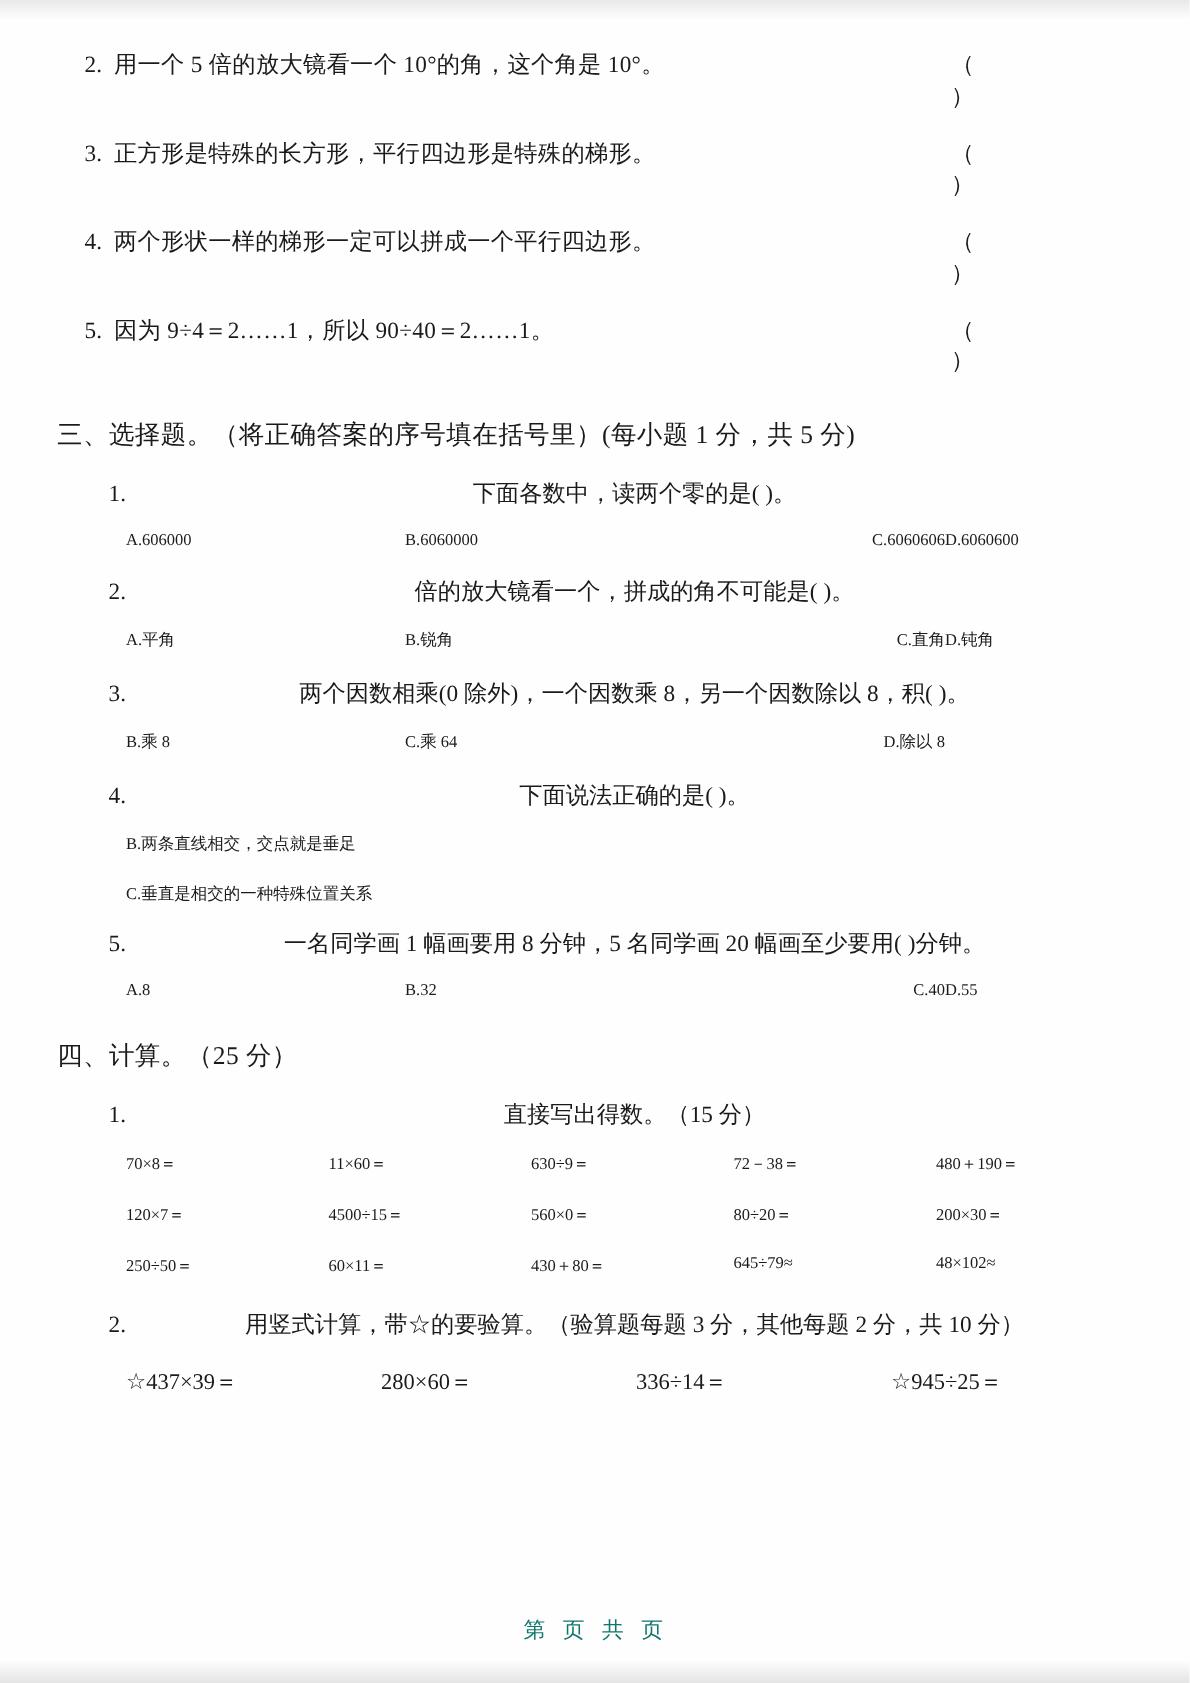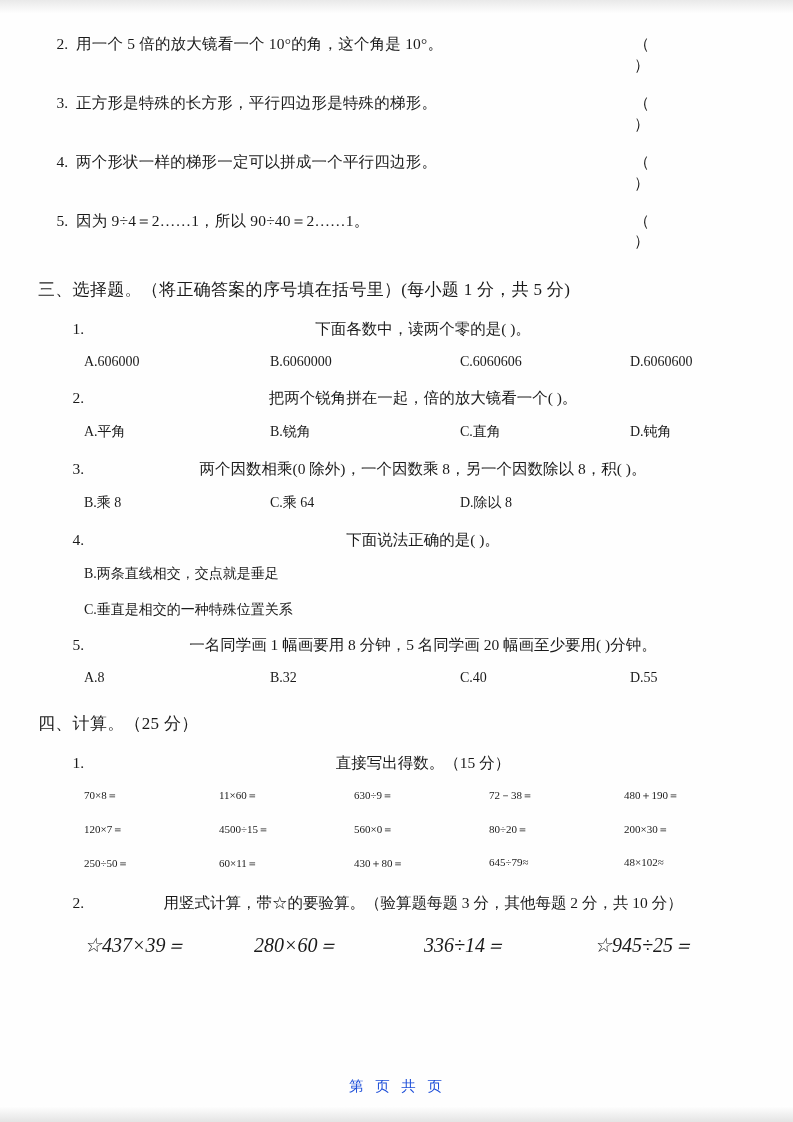--- a/index.html
+++ b/index.html
@@ -75,28 +75,28 @@
   }
   .q-num {
     width: 26px;
     flex: 0 0 26px;
     text-align: right;
     padding-right: 8px;
   }
   .q-text { flex: 1 1 auto; text-align: center; }
   .opts {
     display: flex;
-    font-size: 14px;
+    font-size: 11px;
     padding-left: 46px;
     margin: 0 0 18px 0;
   }
   .opts .opt { flex: 0 0 auto; }
   .opts-4 .opt:nth-child(1) { width: 186px; }
   .opts-4 .opt:nth-child(2) { width: 190px; }
-  .opts-4 .opt:nth-child(3) { width: 170px; }
+  .opts-4 .opt:nth-child(3) { width: 170px; text-align: right; }
   .opts-2 .opt:nth-child(1) { width: 325px; }
   .opts-1 { margin-bottom: 16px; }
   .sub-q {
     display: flex;
     align-items: baseline;
     font-size: 15.5px;
     padding-left: 20px;
     margin: 0 0 14px 0;
   }
   .calc-grid {
@@ -108,35 +108,34 @@
     font-size: 11px;
     margin-bottom: 19px;
   }
   .calc-cell {
     flex: 0 0 auto;
     width: 135px;
   }
   .calc-cell:last-child { width: auto; }
   .vert-row {
     display: flex;
-    font-size: 20px;
+    font-size: 15px;
     padding-left: 46px;
     margin-top: 18px;
-    font-style: italic;
   }
   .vert-cell { flex: 0 0 auto; width: 170px; }
   .footer {
     position: absolute;
     left: 0;
     bottom: 26px;
     width: 793px;
     text-align: center;
     font-size: 14.5px;
     letter-spacing: 2px;
-    color: #1d4ed8;
+    color: #0f766e;
   }
   .footer span { margin: 0 2px; }
 </style>
 </head>
 <body>
 
 <div class="page">
   <div class="scan-edge-top"></div>
   <div class="scan-edge-bottom"></div>
 
@@ -174,21 +173,21 @@
       </div>
       <div class="opts opts-4">
         <span class="opt">A.606000</span>
         <span class="opt">B.6060000</span>
         <span class="opt">C.6060606</span>
         <span class="opt">D.6060600</span>
       </div>
 
       <div class="q-line">
         <span class="q-num">2.</span>
-        <span class="q-text">把两个锐角拼在一起，倍的放大镜看一个(          )。</span>
+        <span class="q-text">倍的放大镜看一个，拼成的角不可能是(          )。</span>
       </div>
       <div class="opts opts-4">
         <span class="opt">A.平角</span>
         <span class="opt">B.锐角</span>
         <span class="opt">C.直角</span>
         <span class="opt">D.钝角</span>
       </div>
 
       <div class="q-line">
         <span class="q-num">3.</span>

